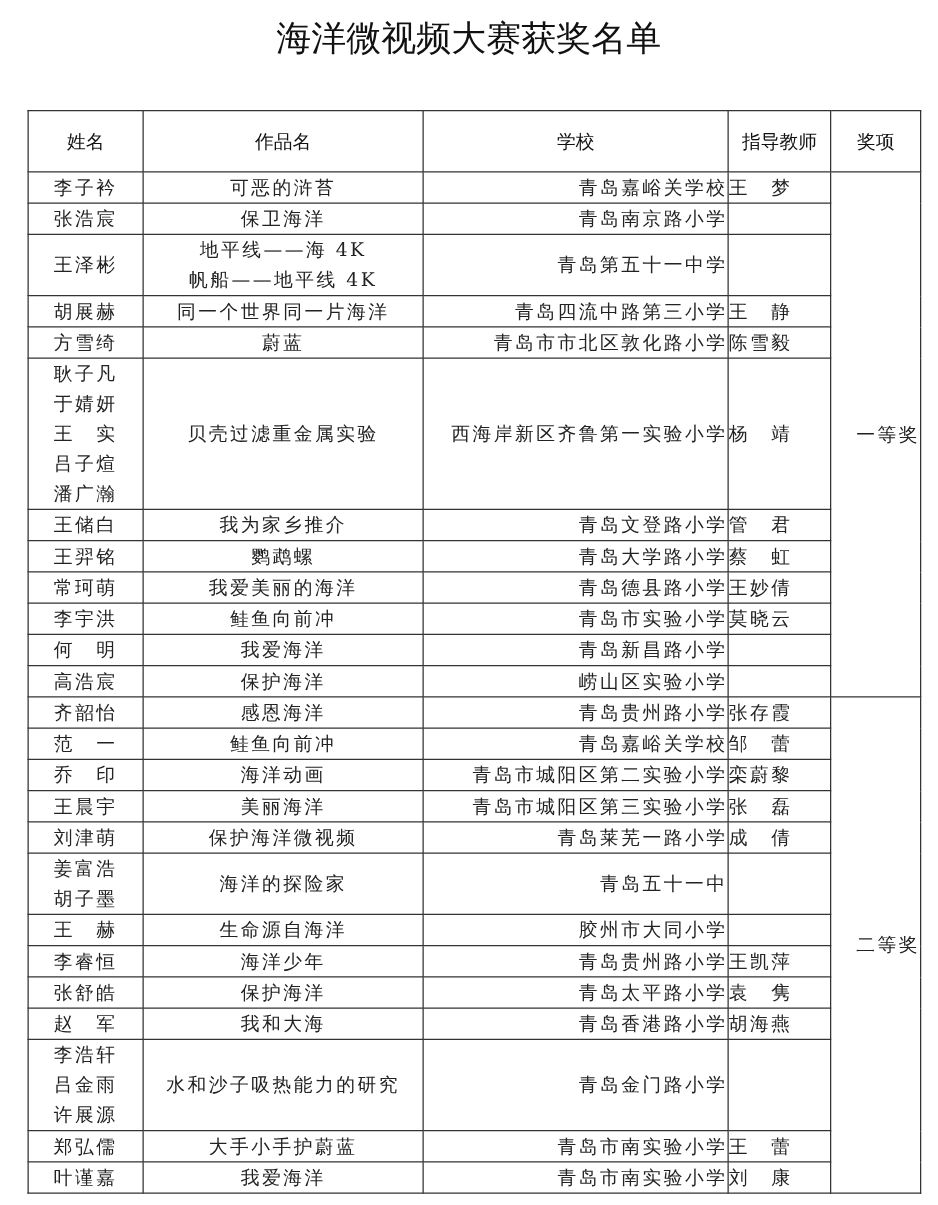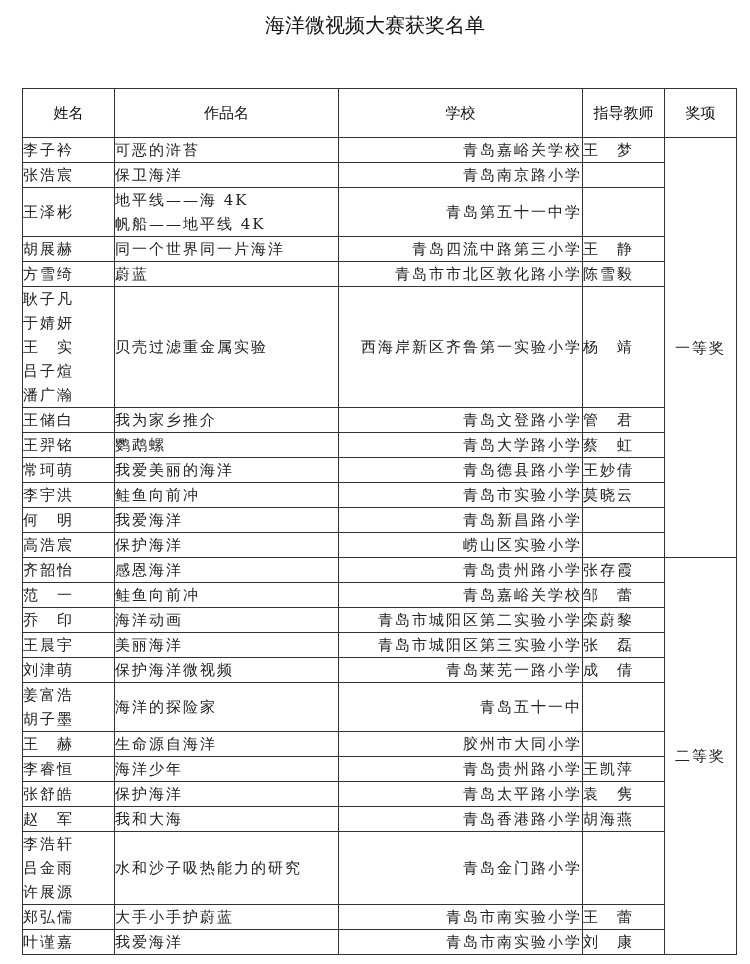--- a/index.html
+++ b/index.html
@@ -1,30 +1,30 @@
 <!DOCTYPE html>
 <html><head>
   <meta charset="utf-8">
   <style>
     html, body { margin: 0; padding: 0; background: #ffffff; }
     body { width: 750px; height: 964px; position: relative; overflow: hidden;
            font-family: "DejaVu Serif", "Liberation Serif", serif; color: #222; }
     .title { position: absolute; top: 12px; left: 0; width: 750px; text-align: center;
-             font-family: "DejaVu Sans", "Liberation Sans", sans-serif; font-size: 20px; color: #111; letter-spacing: 0; }
+             font-family: "DejaVu Sans", "Liberation Sans", sans-serif; font-size: 28px; color: #111; letter-spacing: 0; }
     table.awards { position: absolute; left: 22px; top: 88px; width: 714px;
                    border-collapse: collapse; table-layout: fixed; }
     table.awards td, table.awards th { border: 1px solid #333; padding: 0; font-size: 15px;
                    line-height: 24px; letter-spacing: 2px; vertical-align: middle; }
     table.awards th { height: 48px; font-family: "DejaVu Sans", "Liberation Sans", sans-serif;
                    font-weight: normal; font-size: 15px; letter-spacing: 0; color: #111; }
-    td.name { white-space: pre-line; }
-    td.work { text-align: left; padding-left: 3px; white-space: pre-line; margin-left: 12px; }
+    td.name { text-align: center; white-space: pre-line; }
+    td.work { text-align: center; padding-left: 3px; white-space: pre-line; margin-left: 12px; }
     td.school { text-align: right; }
     td.teacher { text-align: left; }
-    td.award { text-align: center; }
+    td.award { text-align: right; }
     tr.r1 td { height: 24px; }
     tr.r2 td { height: 48px; }
     tr.r3 td { height: 72px; }
     tr.r5 td { height: 118px; }
   </style>
 </head>
 <body>
 
 <div class="title">海洋微视频大赛获奖名单</div>
 

